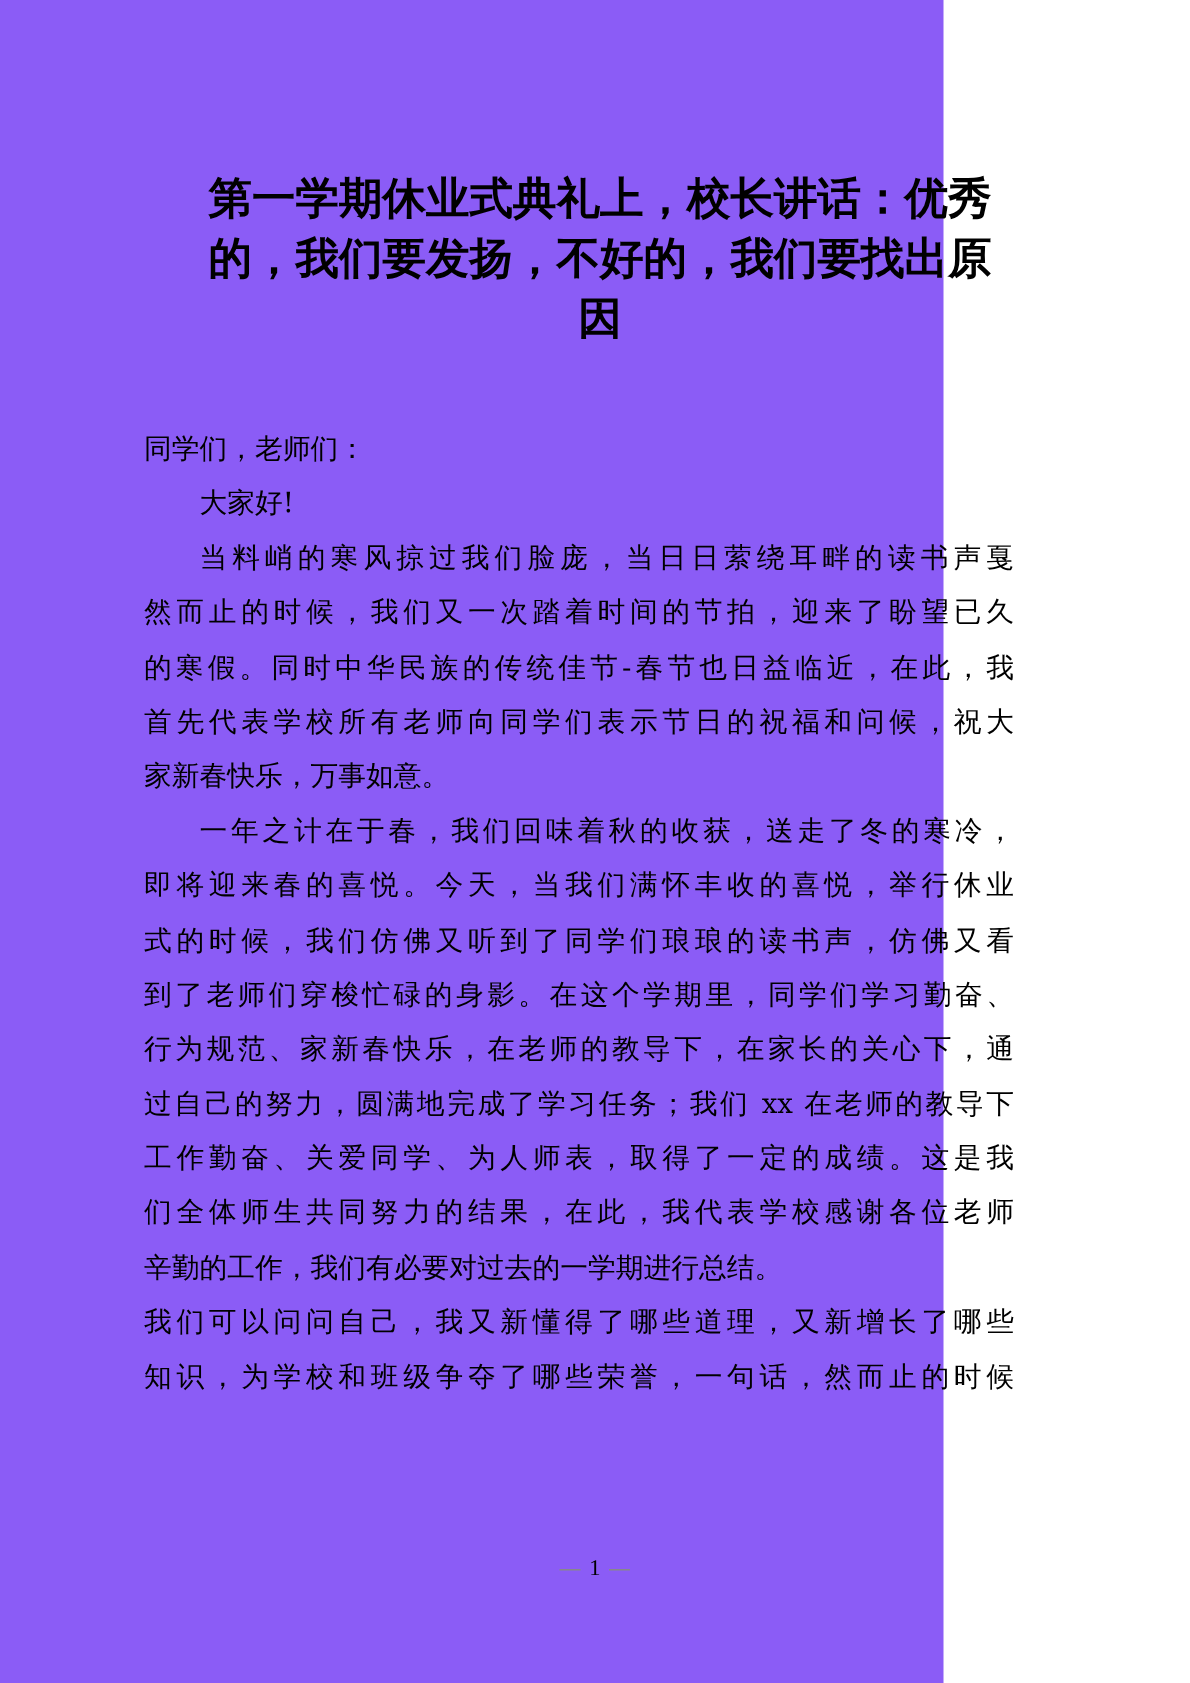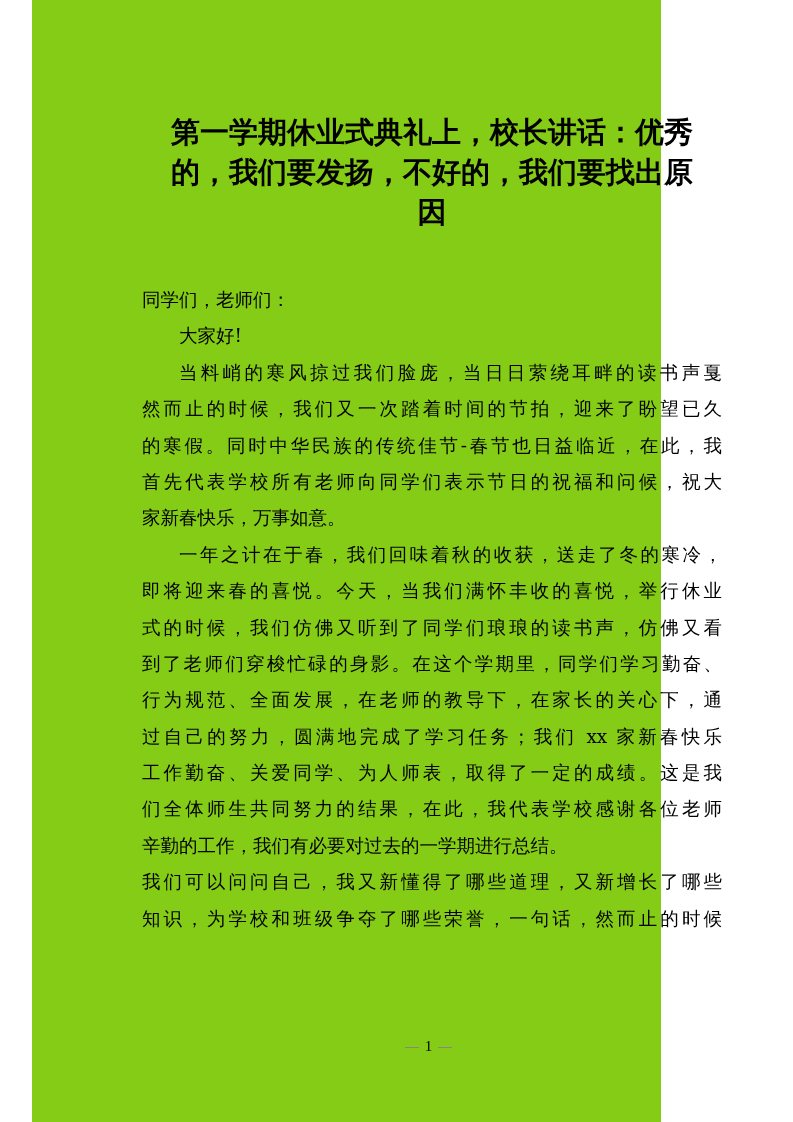--- a/index.html
+++ b/index.html
@@ -12,42 +12,41 @@
       height: 1122px;
       position: relative;
       overflow: hidden;
       color: #000000;
     }
     .page {
       position: absolute;
       left: 0; top: 0;
       width: 629px;
       height: 1122px;
-      background: #84cc16;
-      margin-left: 32px;
+      background: #8b5cf6;
     }
     .title {
       position: absolute;
       left: 100px;
       top: 112px;
       width: 600px;
       font-family: "DejaVu Sans", sans-serif;
       font-weight: bold;
       font-size: 29px;
       line-height: 40px;
       text-align: center;
       letter-spacing: 0px;
     }
     .title .tline {
       display: block;
       white-space: nowrap;
     }
     .body {
       position: absolute;
-      left: 110px;
+      left: 96px;
       top: 282px;
       width: 580px;
       font-family: "DejaVu Serif", serif;
       font-size: 18.5px;
       line-height: 36.4px;
     }
     .line {
       display: block;
       white-space: nowrap;
       height: 36.4px;
@@ -100,22 +99,22 @@
       <span class="line">的寒假。同时中华民族的传统佳节-春节也日益临近，在此，我</span>
       <span class="line">首先代表学校所有老师向同学们表示节日的祝福和问候，祝大</span>
       <span class="line last">家新春快乐，万事如意。</span>
     </div>
 
     <div>
       <span class="line indent">一年之计在于春，我们回味着秋的收获，送走了冬的寒冷，</span>
       <span class="line">即将迎来春的喜悦。今天，当我们满怀丰收的喜悦，举行休业</span>
       <span class="line">式的时候，我们仿佛又听到了同学们琅琅的读书声，仿佛又看</span>
       <span class="line">到了老师们穿梭忙碌的身影。在这个学期里，同学们学习勤奋、</span>
-      <span class="line">行为规范、全面发展，在老师的教导下，在家长的关心下，通</span>
-      <span class="line">过自己的努力，圆满地完成了学习任务；我们 xx 家新春快乐</span>
+      <span class="line">行为规范、家新春快乐，在老师的教导下，在家长的关心下，通</span>
+      <span class="line">过自己的努力，圆满地完成了学习任务；我们 xx 在老师的教导下</span>
       <span class="line">工作勤奋、关爱同学、为人师表，取得了一定的成绩。这是我</span>
       <span class="line">们全体师生共同努力的结果，在此，我代表学校感谢各位老师</span>
       <span class="line last">辛勤的工作，我们有必要对过去的一学期进行总结。</span>
     </div>
 
     <div>
       <span class="line">我们可以问问自己，我又新懂得了哪些道理，又新增长了哪些</span>
       <span class="line">知识，为学校和班级争夺了哪些荣誉，一句话，然而止的时候</span>
     </div>
   </div>

